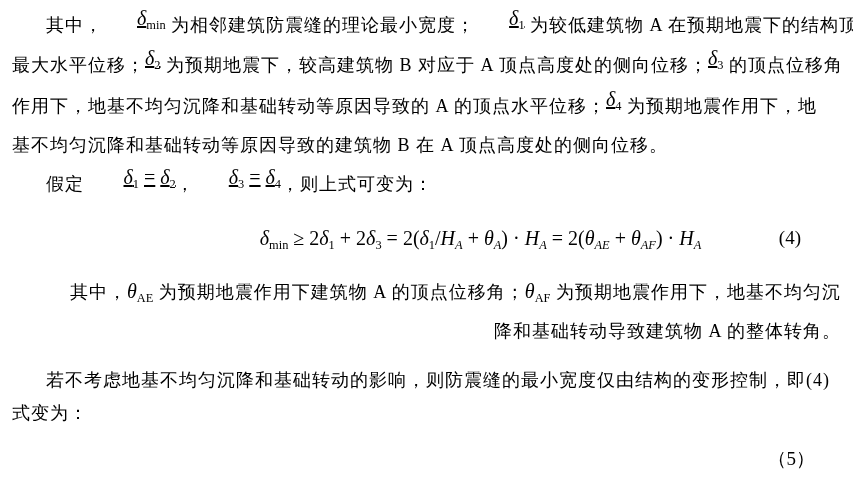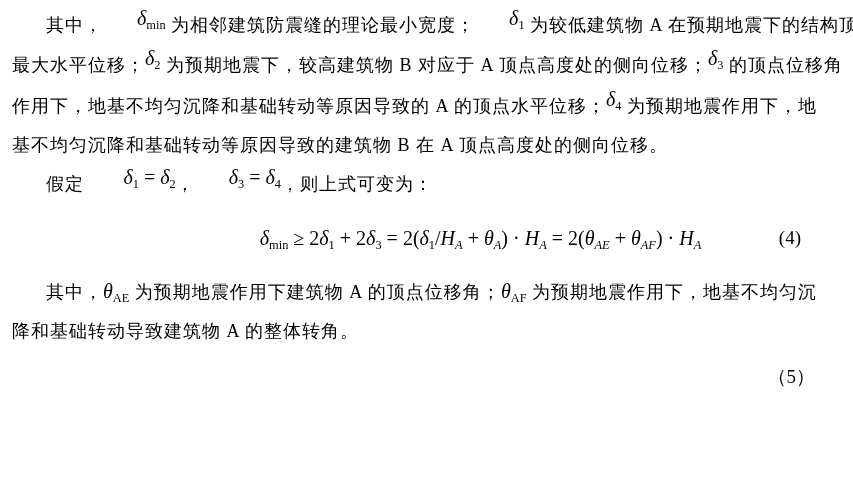--- a/index.html
+++ b/index.html
@@ -14,26 +14,26 @@
     padding:8px 12px 0 12px;
   }
   .line {
     font-size:18px;
     line-height:33px;
     letter-spacing:1px;
     white-space:nowrap;
   }
   .indent { text-indent:34px; }
   .p2gap { margin-top:5px; }
-  .p3gap { margin-top:6px; }
+  .p3gap { margin-top:6px;text-align:right; }
   .p4gap { margin-top:16px; }
 
   
   .math { font-size:20px; letter-spacing:0; white-space:nowrap; }
-  .math.raised { position:relative; top:-6px; display:inline-block; }
+  .math.raised { position:relative; top:-6px; display:inline-block;text-decoration:underline; }
   .mi { font-style:italic; }
   .op { margin:0 5px; font-style:normal; }
   .pl { font-style:normal; }
   sub.ms { font-size:0.62em; font-style:italic; vertical-align:-0.35em; letter-spacing:0; }
   sub.ms.up { font-style:normal; }
 
   
   .equation {
     position:relative;
     line-height:46px;
@@ -69,18 +69,22 @@
   <div class="equation eq4">
     <span class="eq-body"><span class="math"><span class="mi">δ<sub class="ms up">min</sub></span><span class="op">≥</span><span class="pl">2</span><span class="mi">δ<sub class="ms up">1</sub></span><span class="op">+</span><span class="pl">2</span><span class="mi">δ<sub class="ms up">3</sub></span><span class="op">=</span><span class="pl">2(</span><span class="mi">δ<sub class="ms up">1</sub></span><span class="pl">/</span><span class="mi">H<sub class="ms">A</sub></span><span class="op">+</span><span class="mi">θ<sub class="ms">A</sub></span><span class="pl">)</span><span class="op">·</span><span class="mi">H<sub class="ms">A</sub></span><span class="op">=</span><span class="pl">2(</span><span class="mi">θ<sub class="ms">AE</sub></span><span class="op">+</span><span class="mi">θ<sub class="ms">AF</sub></span><span class="pl">)</span><span class="op">·</span><span class="mi">H<sub class="ms">A</sub></span></span></span>
     <span class="eq-num">(4)</span>
   </div>
 
   <div class="p3gap">
     <div class="line indent"><span class="cjk">其中，</span><span class="math"><span class="mi">θ<sub class="ms up">AE</sub></span></span><span class="cjk"> 为预期地震作用下建筑物 A 的顶点位移角；</span><span class="math"><span class="mi">θ<sub class="ms up">AF</sub></span></span><span class="cjk"> 为预期地震作用下，地基不均匀沉</span></div>
     <div class="line"><span class="cjk">降和基础转动导致建筑物 A 的整体转角。</span></div>
   </div>
 
+  <div class="p4gap">
+    <div class="line indent"><span class="cjk">若不考虑地基不均匀沉降和基础转动的影响，则防震缝的最小宽度仅由结构的变形控制，即(4)</span></div>
+    <div class="line"><span class="cjk">式变为：</span></div>
+  </div>
 
   <div class="equation eq5">
     <span class="eq-num">（5）</span>
   </div>
 
 </div>
 
 </body></html>

